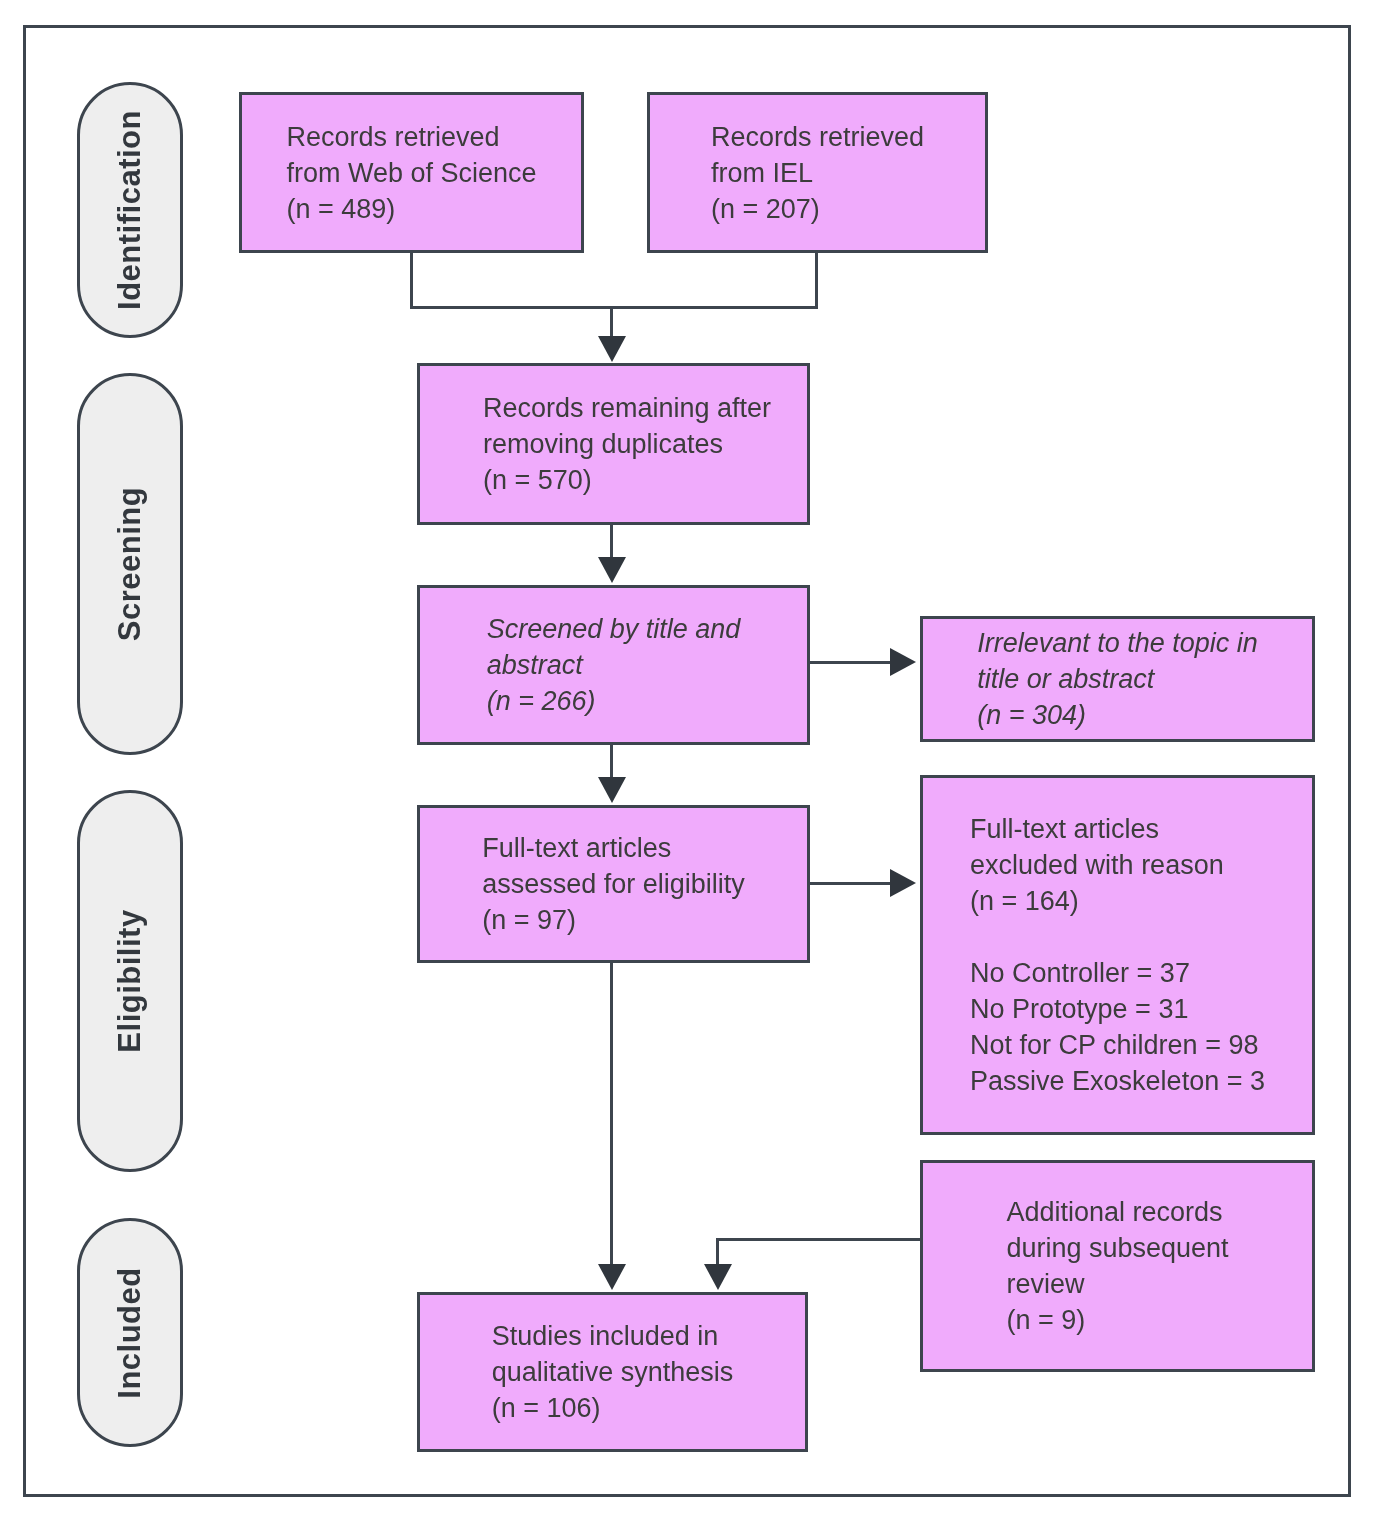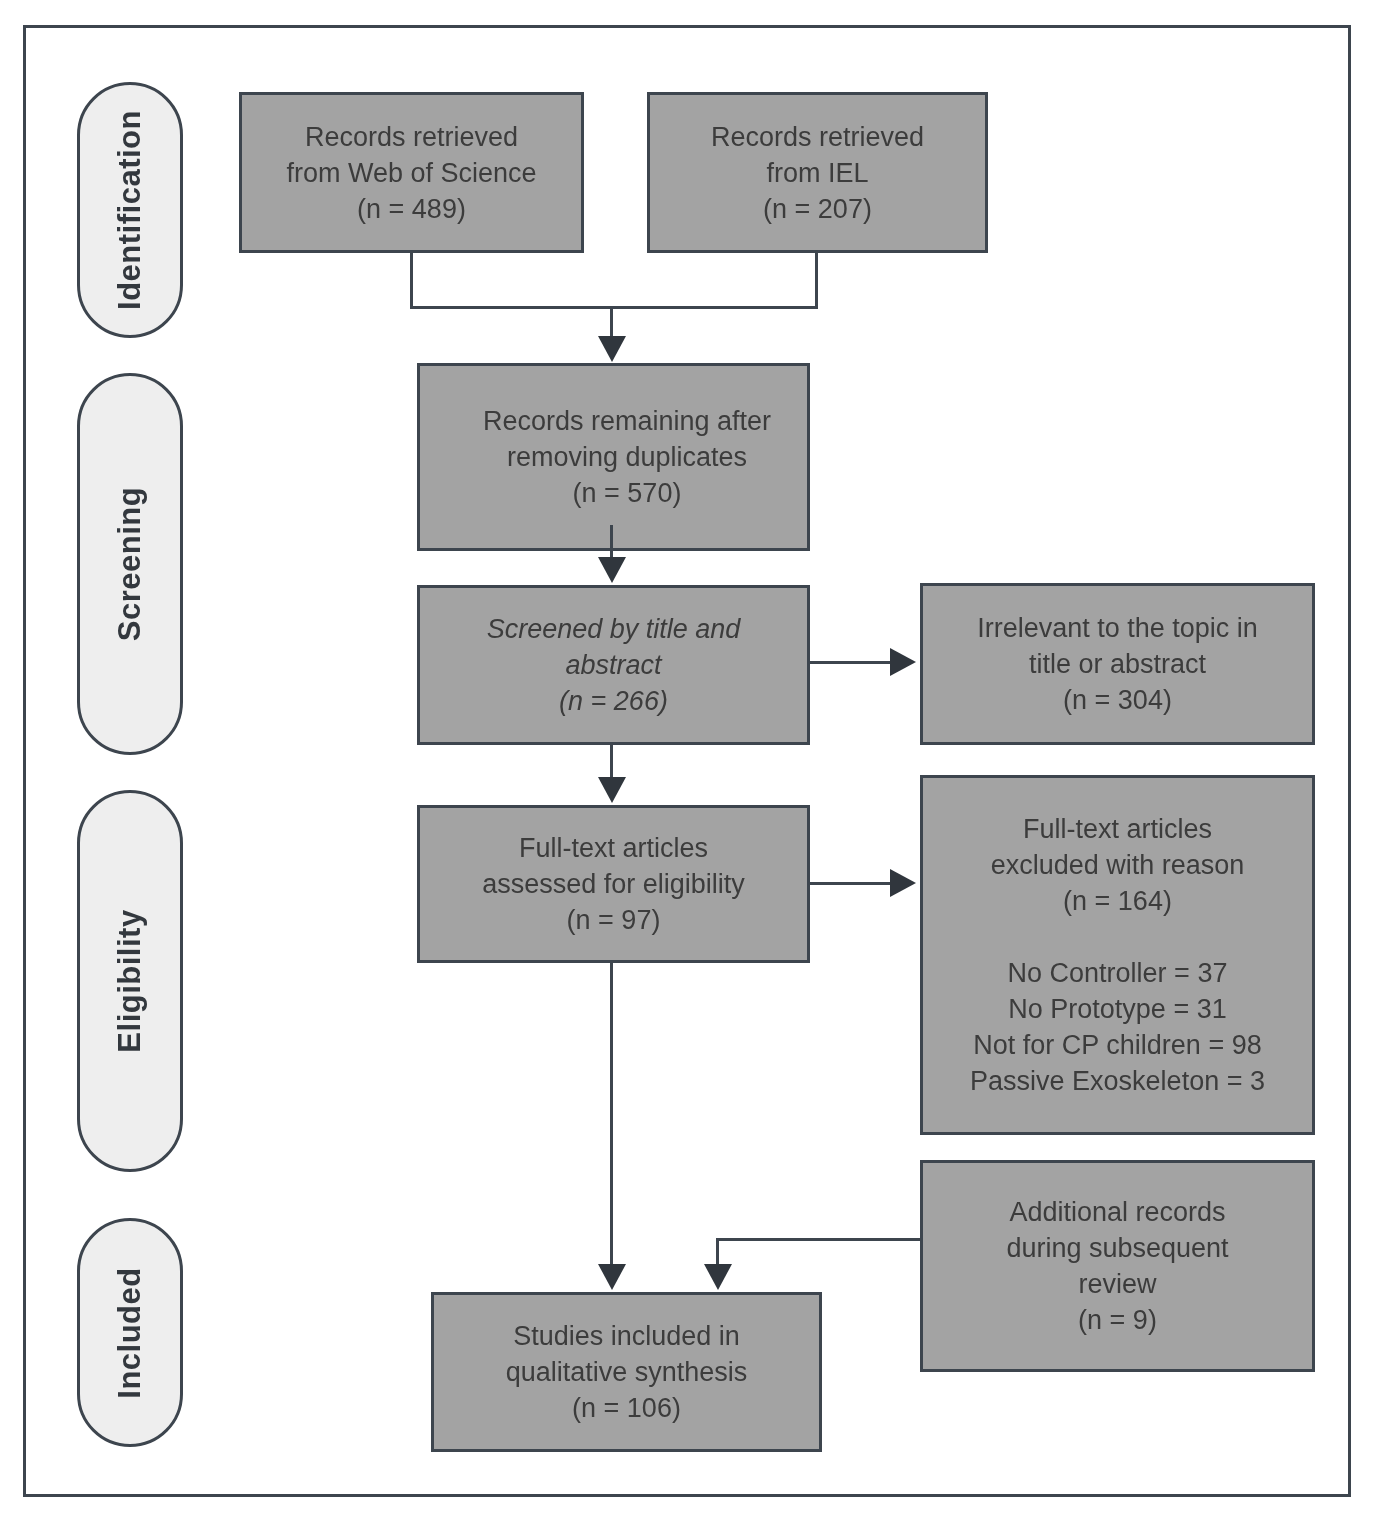--- a/index.html
+++ b/index.html
@@ -33,27 +33,26 @@
   .stage-label {
     transform: rotate(-90deg);
     white-space: nowrap;
     font-size: 31px;
     font-weight: bold;
     color: #33383e;
     letter-spacing: 0.5px;
   }
   .box {
     position: absolute;
-    background: #a3a3a3;
+    background: #f0abfc;
     border: 3px solid #3d454e;
     box-sizing: border-box;
     display: flex;
     align-items: center;
     justify-content: center;
-    text-align: center;
   }
   .box-text {
     white-space: pre-line;
     font-size: 27px;
     line-height: 36px;
     color: #3c3c3c;
   }
   .line {
     position: absolute;
     background: #3d454e;
@@ -103,38 +102,38 @@
 from IEL
 (n = 207)</span>
   </div>
 
   <div class="line" style="left:410px; top:253px; width:3px; height:56px;"></div>
   <div class="line" style="left:815px; top:253px; width:3px; height:56px;"></div>
   <div class="line" style="left:410px; top:306px; width:408px; height:3px;"></div>
   <div class="line" style="left:610px; top:306px; width:3px; height:32px;"></div>
   <div class="ah-down" style="left:598px; top:336px;"></div>
 
-  <div class="box" style="left:417px; top:363px; width:393px; height:188px;padding-left:27px;">
+  <div class="box" style="left:417px; top:363px; width:393px; height:162px;padding-left:27px;">
     <span class="box-text">Records remaining after
 removing duplicates
 (n = 570)</span>
   </div>
 
   <div class="line" style="left:610px; top:525px; width:3px; height:34px;"></div>
   <div class="ah-down" style="left:598px; top:557px;"></div>
 
   <div class="box" style="left:417px; top:585px; width:393px; height:160px;font-style:italic;">
     <span class="box-text">Screened by title and
 abstract
 (n = 266)</span>
   </div>
 
   <div class="line" style="left:810px; top:661px; width:82px; height:3px;"></div>
   <div class="ah-right" style="left:890px; top:648px;"></div>
-  <div class="box" style="left:920px; top:583px; width:395px; height:162px;">
+  <div class="box" style="left:920px; top:616px; width:395px; height:126px;font-style:italic;">
     <span class="box-text">Irrelevant to the topic in
 title or abstract
 (n = 304)</span>
   </div>
 
   <div class="line" style="left:610px; top:745px; width:3px; height:34px;"></div>
   <div class="ah-down" style="left:598px; top:777px;"></div>
 
   <div class="box" style="left:417px; top:805px; width:393px; height:158px;">
     <span class="box-text">Full-text articles
@@ -162,19 +161,19 @@
 (n = 9)</span>
   </div>
 
   <div class="line" style="left:610px; top:963px; width:3px; height:303px;"></div>
   <div class="ah-down" style="left:598px; top:1264px;"></div>
 
   <div class="line" style="left:716px; top:1238px; width:204px; height:3px;"></div>
   <div class="line" style="left:716px; top:1238px; width:3px; height:28px;"></div>
   <div class="ah-down" style="left:704px; top:1264px;"></div>
 
-  <div class="box" style="left:431px; top:1292px; width:391px; height:160px;">
+  <div class="box" style="left:417px; top:1292px; width:391px; height:160px;">
     <span class="box-text">Studies included in
 qualitative synthesis
 (n = 106)</span>
   </div>
 
 </div>
 
 </body></html>

